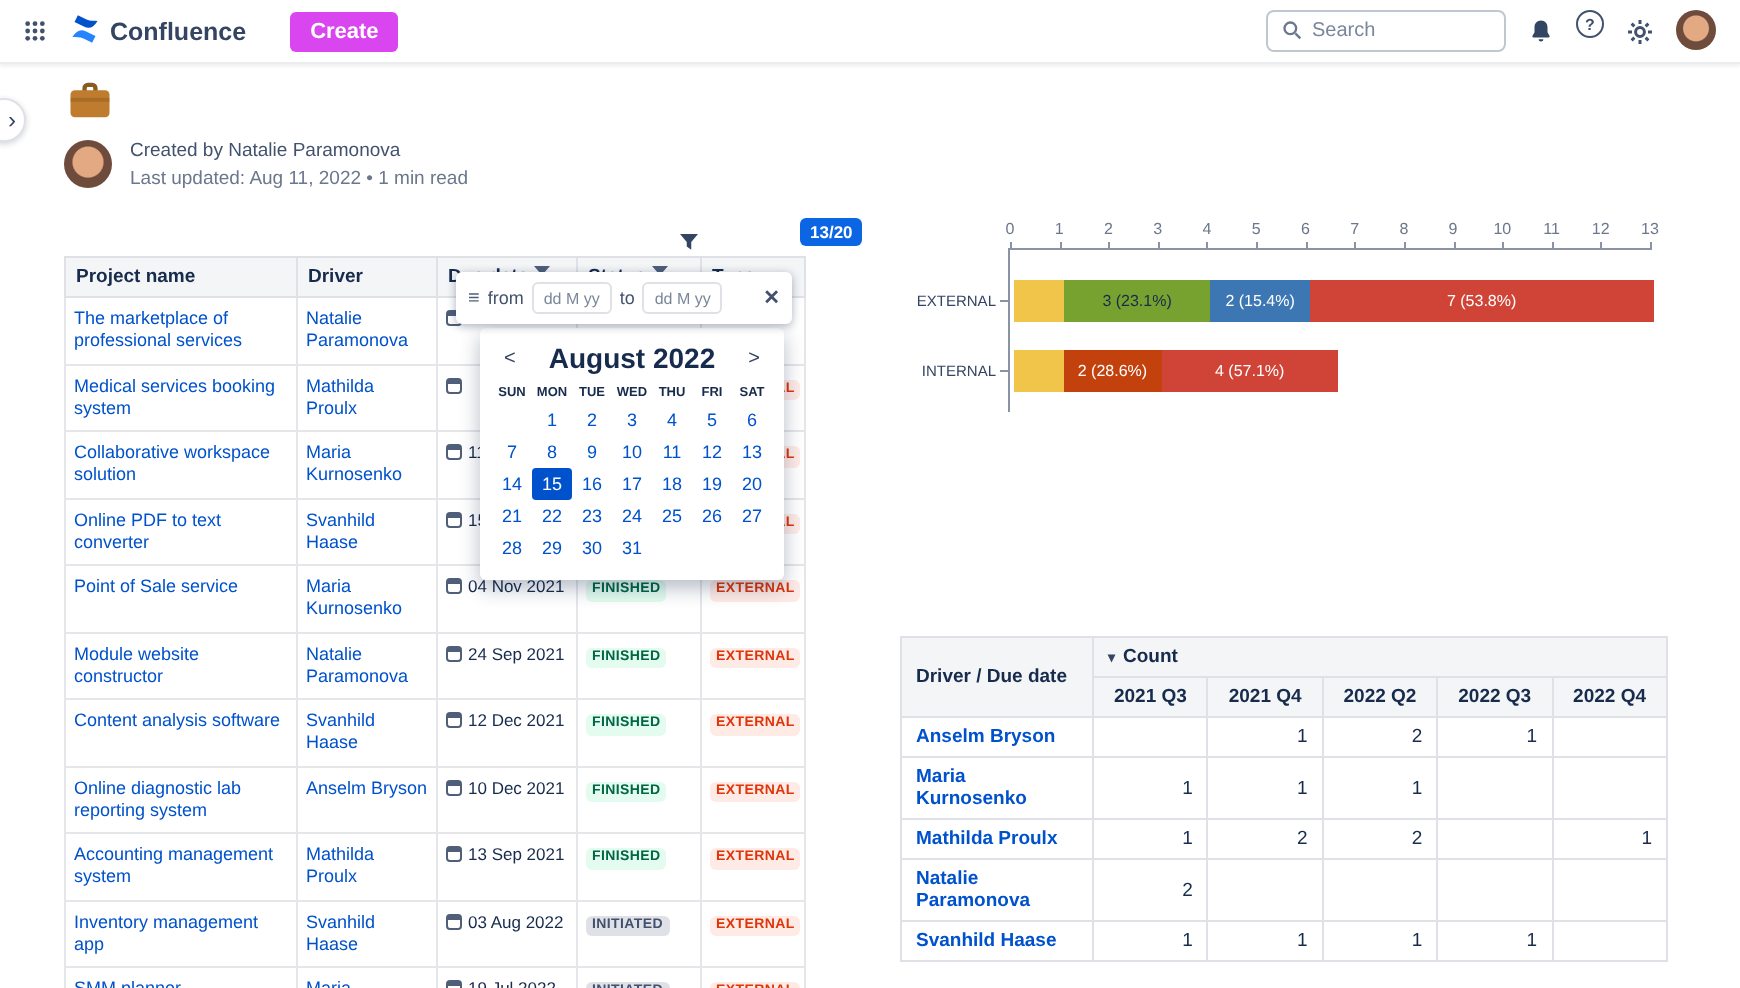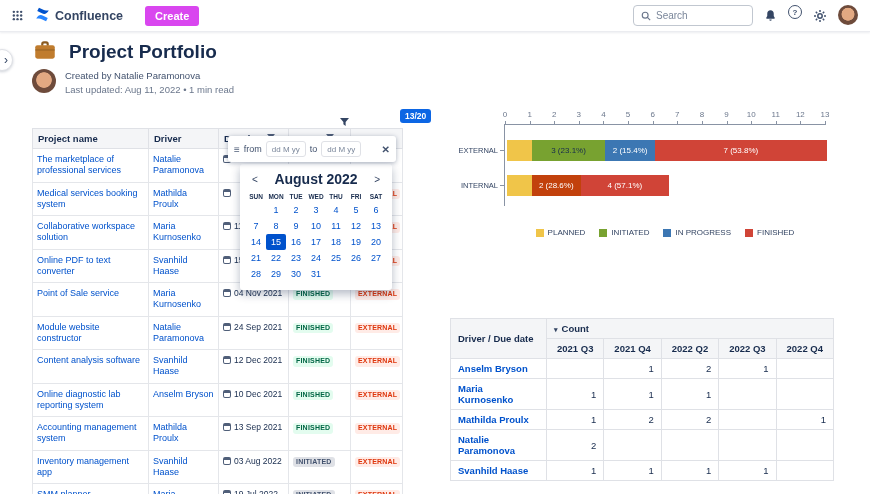--- a/index.html
+++ b/index.html
@@ -32,21 +32,21 @@
   .avatar.md{width:24px;height:24px}
   .icon-btn{display:flex;align-items:center;cursor:pointer}
   
   .expand-btn{position:absolute;left:-9px;top:49px;width:22px;height:22px;border-radius:50%;
               background:#fff;border:1px solid #DFE1E6;box-shadow:0 1px 3px rgba(9,30,66,.2);
               color:#344563;font-size:12px;display:flex;align-items:center;justify-content:center;
               padding-left:8px;z-index:10;cursor:pointer}
   
   .title-row{position:absolute;left:32px;top:37px;display:flex;align-items:center;gap:11px}
   .page-title{font-size:19px;font-weight:bold;color:#172B4D}
-  .byline{position:absolute;left:32px;top:69px;display:flex;gap:9px;align-items:flex-start}
+  .byline{position:absolute;left:32px;top:69px;display:flex;gap:9px;align-items:center}
   .byline-l1{font-size:9.5px;color:#42526E;margin-top:1px}
   .byline-l2{font-size:9.5px;color:#6B778C;margin-top:3px}
   
   .projects{position:absolute;left:32px;top:128px;width:370px}
   table{border-collapse:collapse;table-layout:fixed;width:100%}
   .projects th{background:#F4F5F7;border:1px solid #DFE1E6;font-size:9.5px;font-weight:bold;
                text-align:left;padding:4px 5px;color:#172B4D}
   .projects td{border:1px solid #E4E6EA;padding:5px 4px;vertical-align:top;font-size:9px;line-height:1.25}
   .projects a{font-size:9px}
   col.c-name{width:116px}col.c-driver{width:70px}col.c-due{width:70px}col.c-status{width:62px}col.c-type{width:52px}
@@ -169,21 +169,20 @@
 <button class="expand-btn">›</button>
 
 <div class="title-row">
   <span>
     <svg width="26" height="26" viewBox="0 0 24 24">
         <path d="M9.5 8V6.5A1.5 1.5 0 0 1 11 5h2a1.5 1.5 0 0 1 1.5 1.5V8" fill="none" stroke="#8A5A1F" stroke-width="2"></path>
         <rect x="3" y="7.5" width="18" height="12.5" rx="2" fill="#C07C2E"></rect>
         <rect x="3" y="11" width="18" height="1.8" fill="#8A5A1F" opacity=".45"></rect>
       </svg>
   </span>
-  <h1 class="page-title">Project Portfolio</h1>
 </div>
 <div class="byline">
   <span class="avatar md"></span>
   <div>
     <div class="byline-l1">Created by Natalie Paramonova</div>
     <div class="byline-l2">Last updated: Aug 11, 2022  •  1 min read</div>
   </div>
 </div>
 
 <div class="projects">
@@ -406,38 +405,20 @@
       <div class="bar-row">
         <span class="cat-label">INTERNAL</span>
         <span class="cat-dash"></span>
         <div class="bar">
           <div class="seg" style="width: 24.6154px; background: rgb(240, 197, 73);"></div>
           <div class="seg" style="width: 49.2308px; background: #c2410c; color: rgb(255, 255, 255);">2 (28.6%)</div>
           <div class="seg" style="width: 88px; background: rgb(208, 68, 55); color: rgb(255, 255, 255);">4 (57.1%)</div>
         </div>
       </div>
     </div>
-  <div class="legend">
-      <span class="leg-item">
-        <span class="swatch" style="background: rgb(240, 197, 73);"></span>
-        <span>PLANNED</span>
-      </span>
-      <span class="leg-item">
-        <span class="swatch" style="background: rgb(120, 162, 48);"></span>
-        <span>INITIATED</span>
-      </span>
-      <span class="leg-item">
-        <span class="swatch" style="background: rgb(60, 119, 179);"></span>
-        <span>IN PROGRESS</span>
-      </span>
-      <span class="leg-item">
-        <span class="swatch" style="background: rgb(208, 68, 55);"></span>
-        <span>FINISHED</span>
-      </span>
-    </div>
 </div>
 
 <div class="pivot">
   <table>
     <colgroup>
         <col class="p-driver">
         <col>
         <col>
         <col>
         <col>

